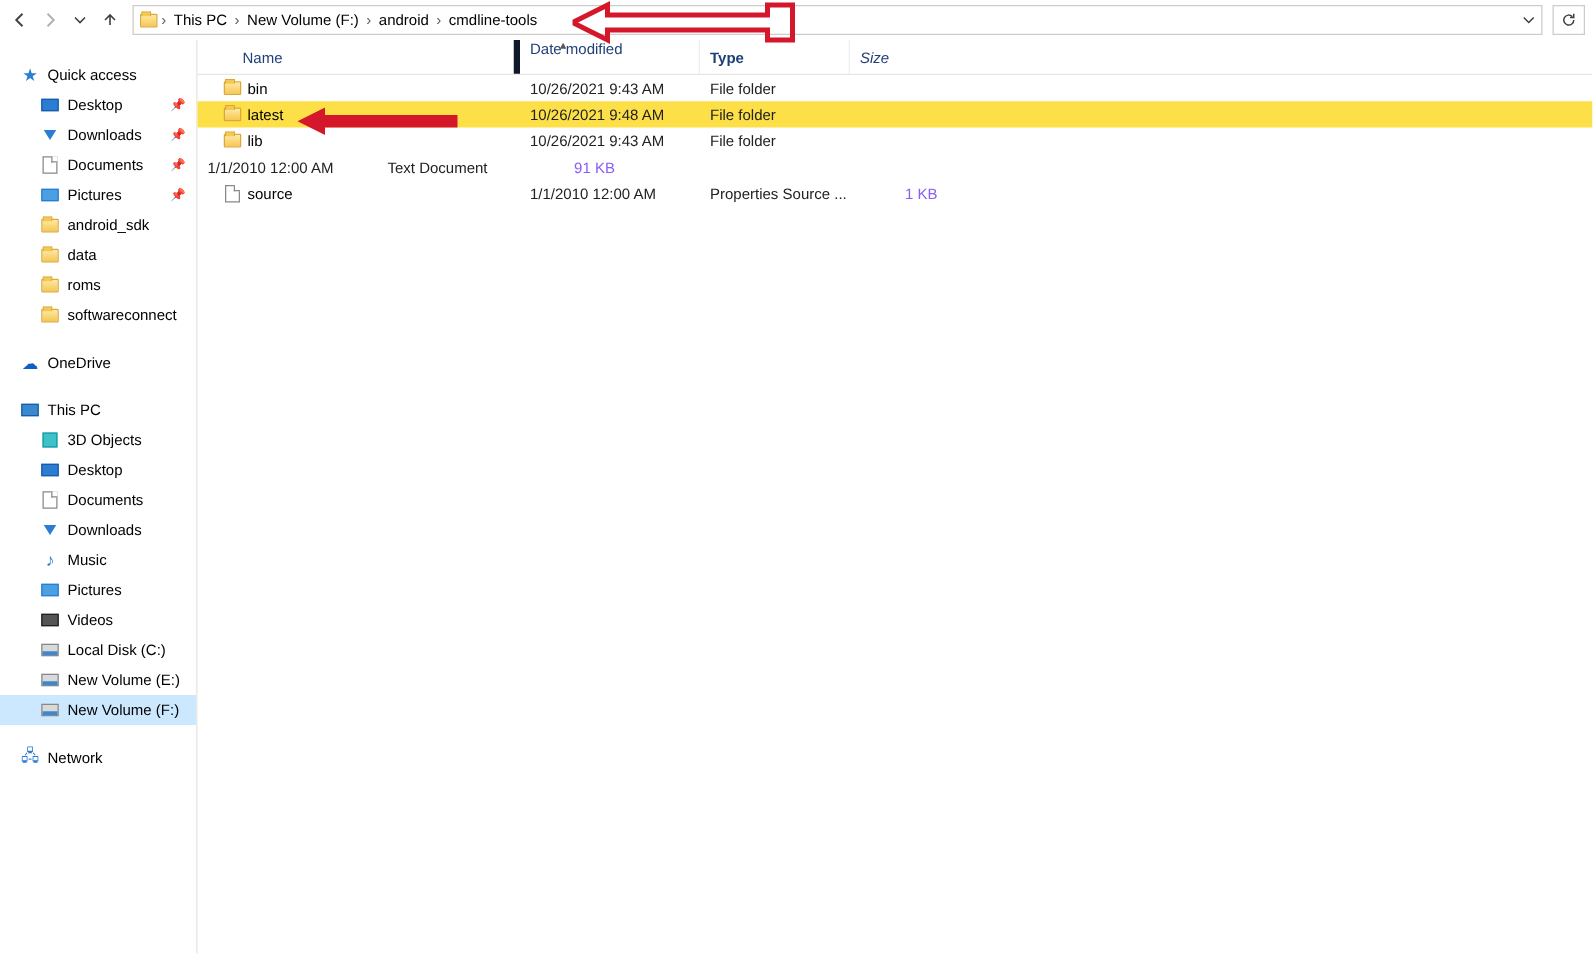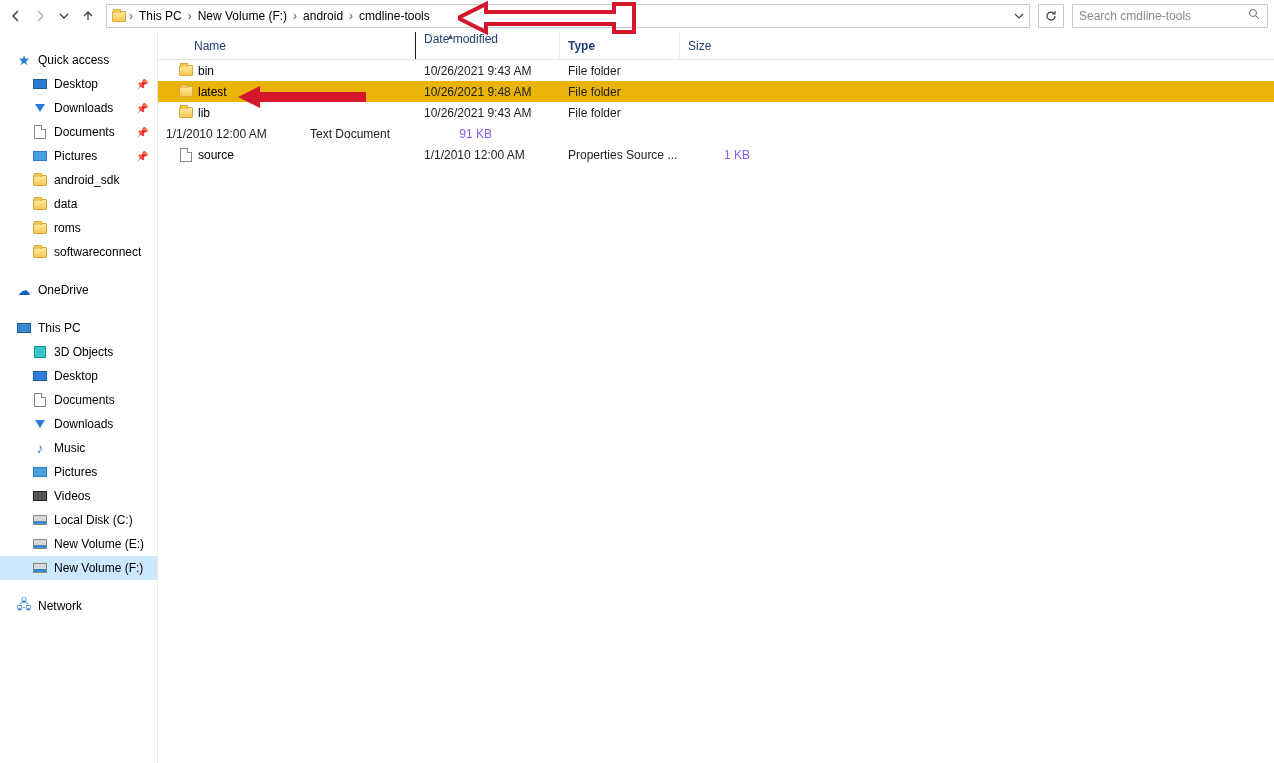--- a/index.html
+++ b/index.html
@@ -21,28 +21,28 @@
   .body { display:flex; height:731px; }
   .nav-pane { width:158px; border-right:1px solid #e5e5e5; padding-top:16px; overflow:hidden;}
   .nav-group { margin-bottom:14px; }
   .nav-item { display:flex; align-items:center; height:24px; padding-left:16px; gap:6px; cursor:default;}
   .nav-sub { padding-left:32px; }
   .nav-item.selected { background:#cce8ff; }
   .nav-item .pin { margin-left:auto; margin-right:8px; color:#666; font-size:10px;}
 
   .content { flex:1; display:flex; flex-direction:column; }
   .headers { display:flex; height:28px; border-bottom:1px solid #e5e5e5; align-items:center; color:#1f3f77; position:relative;}
-  .col-name { width:258px; padding-left:36px; border-right:1px solid #0f172a; height:100%; display:flex; align-items:center;}
+  .col-name { width:258px; padding-left:36px; border-right:5px solid #0f172a; height:100%; display:flex; align-items:center;}
   .col-date { width:144px; padding-left:8px; border-right:1px solid #eee; height:100%; display:flex; align-items:flex-start;}
   .col-type { width:120px; padding-left:8px; border-right:1px solid #eee; height:100%; display:flex; align-items:center;font-weight:bold;}
-  .col-size { width:80px; padding-left:8px; height:100%; display:flex; align-items:center;}
+  .col-size { width:80px; padding-left:8px; height:100%; display:flex; align-items:center;font-style:italic;}
   .sort-ind { position:absolute; left:290px; top:-2px; color:#555; font-size:10px;}
   .rows { }
   .row { display:flex; height:21px; align-items:center; }
-  .row.selected { background:#eab308; }
+  .row.selected { background:#fde047; }
   .row .c-name { width:258px; padding-left:20px; display:flex; align-items:center; gap:4px;}
   .row .c-date { width:144px; padding-left:8px; color:#222;}
   .row .c-type { width:120px; padding-left:8px; color:#222; white-space:nowrap; overflow:hidden; text-overflow:ellipsis;}
   .row .c-size { width:80px; text-align:right; padding-right:10px; color:#8b5cf6;}
 
   
   .ico { width:16px; height:16px; display:inline-flex; align-items:center; justify-content:center; }
   .ico-folder { background:linear-gradient(#ffe9a6,#f5c851); border:1px solid #d9a93e; border-radius:1px; width:14px; height:11px; position:relative;}
   .ico-folder::before{content:"";position:absolute;top:-3px;left:0;width:6px;height:3px;background:#f5c851;border:1px solid #d9a93e;border-bottom:none;border-radius:1px 1px 0 0;}
   .ico-file { width:12px; height:14px; background:#fff; border:1px solid #888; position:relative;}
@@ -114,29 +114,20 @@
       <svg width="10" height="10" viewBox="0 0 10 10">
           <path d="M1 3 L5 7 L9 3" stroke="#404040" stroke-width="1.2" fill="none"></path>
         </svg>
     </div>
   </div>
   <div class="refresh-box">
     <svg width="14" height="14" viewBox="0 0 14 14">
         <path d="M11 7a4 4 0 1 1-1.2-2.8M11 2v3h-3" stroke="#404040" stroke-width="1.2" fill="none"></path>
       </svg>
   </div>
-  <div class="searchbar">
-    <input placeholder="Search cmdline-tools" style="">
-    <span>
-      <svg width="13" height="13" viewBox="0 0 13 13">
-          <circle cx="5" cy="5" r="3.5" stroke="#666" fill="none"></circle>
-          <path d="M8 8l3 3" stroke="#666"></path>
-        </svg>
-    </span>
-  </div>
 </div>
 
 <div class="body">
 
   <div class="nav-pane">
     <div class="nav-group">
       <div class="nav-item">
         <span class="ico ico-quick">★</span>
         <span>Quick access</span>
       </div>

